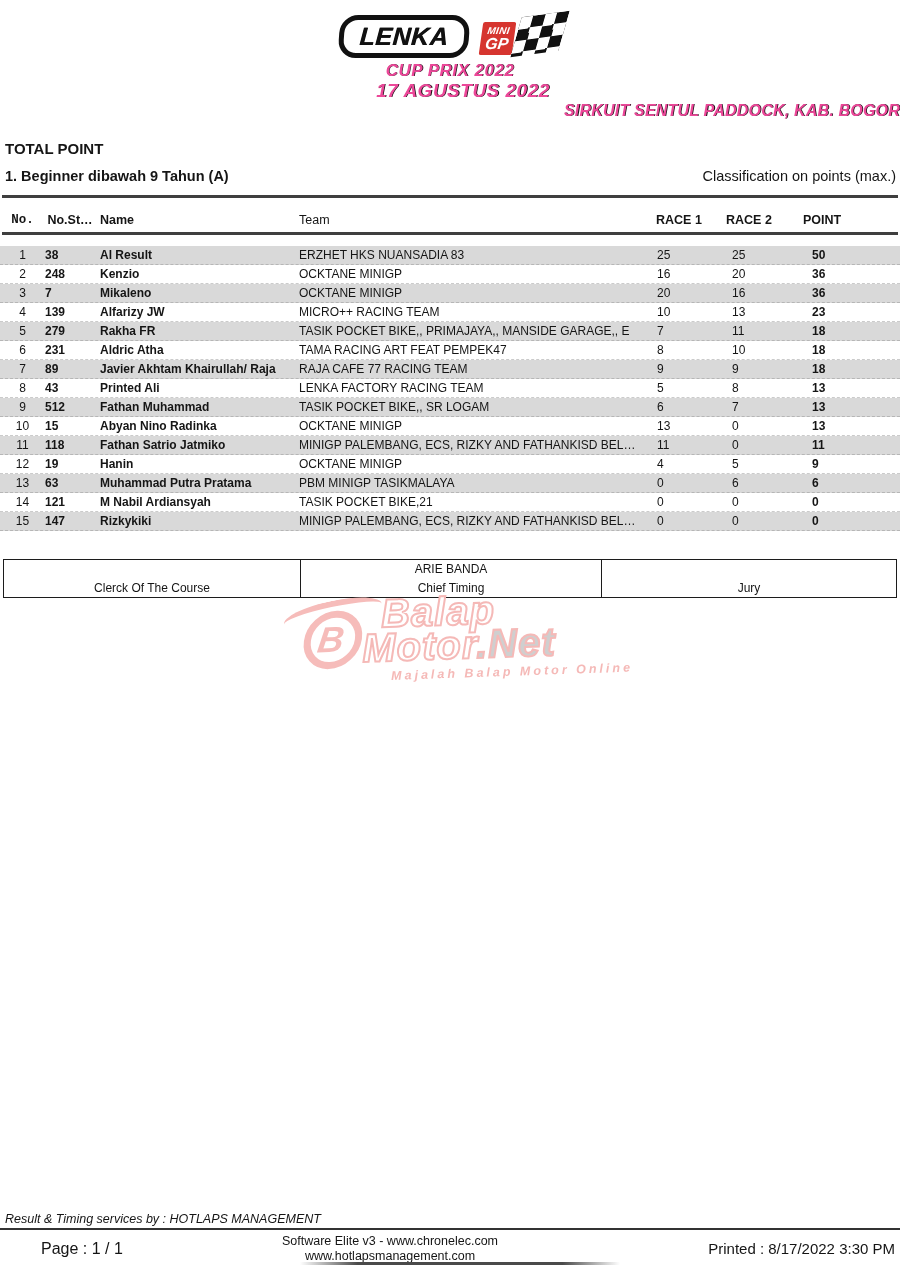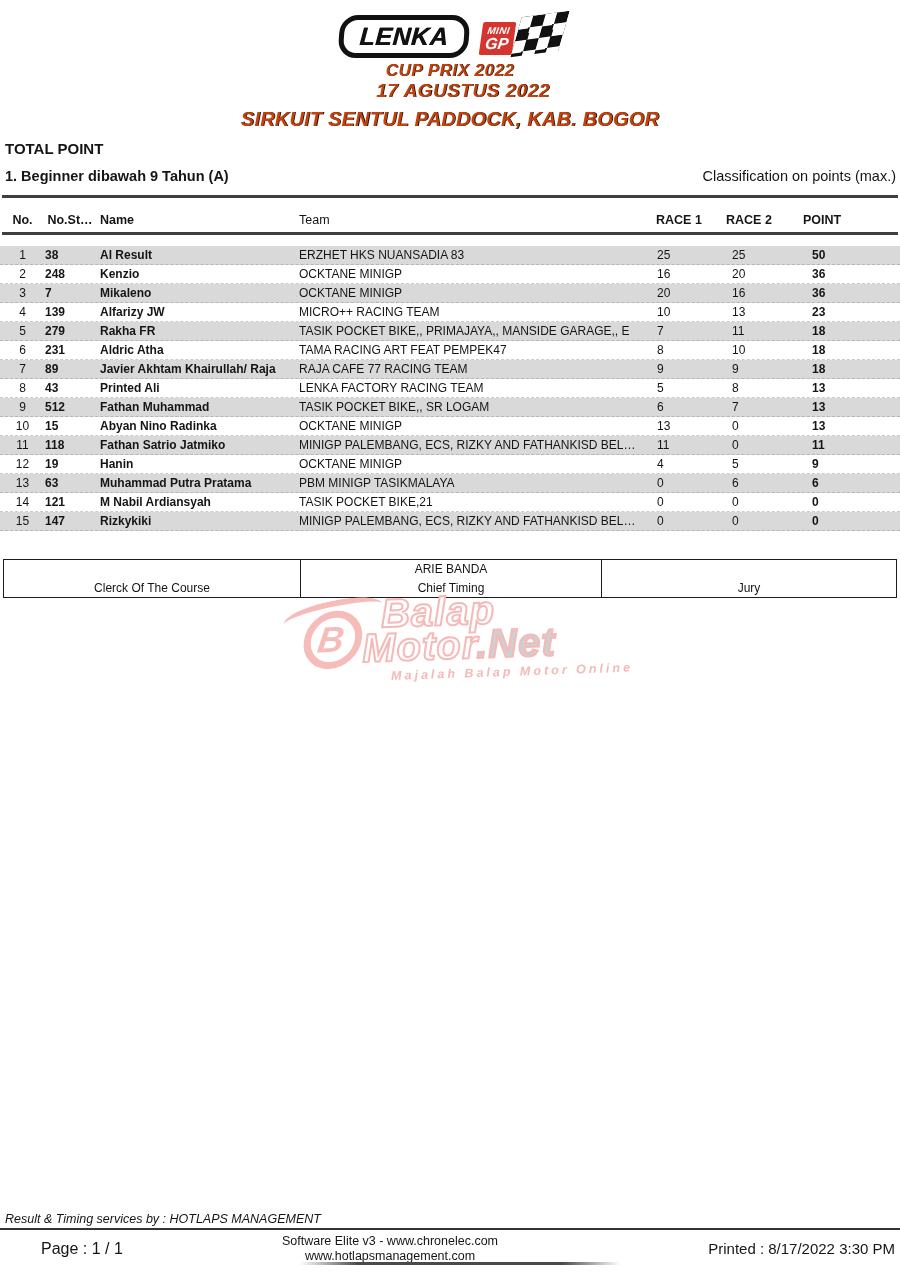--- a/index.html
+++ b/index.html
@@ -23,44 +23,44 @@
     display:flex; flex-direction:column; align-items:center; justify-content:center;
   }
   .minigp-box .mini { color:#fff; font-style:italic; font-weight:bold; font-size:10px; line-height:10px; letter-spacing:.3px; }
   .minigp-box .gp   { color:#fff; font-style:italic; font-weight:bold; font-size:16px; line-height:16px; }
   .flag {
     position:absolute; left:186px; top:6px; width:48px; height:40px;
     background:conic-gradient(#111 90deg, #fff 90deg 180deg, #111 180deg 270deg, #fff 270deg) 0 0 / 24px 24px repeat;
     transform:skew(-16deg, -8deg);
   }
   
-  .evt-title { position:absolute; left:0; width:900px; text-align:center; font-weight:bold; font-style:italic; color:#c2410c; }
+  .evt-title { position:absolute; left:0; width:900px; text-align:center; font-weight:bold; font-style:italic; color:#ec4899; }
   .t1 { top:61px;  font-size:17px; letter-spacing:.5px; text-shadow:.7px 0 #0d0d0d; }
   .t2 { top:80px;  font-size:19px; letter-spacing:.5px; text-shadow:.8px 0 #0d0d0d;padding-left:26px; }
-  .t3 { top:108px; font-size:20px; letter-spacing:.2px; text-shadow:.8px 0 #0d0d0d; }
+  .t3 { top:102px; font-size:16px; letter-spacing:.2px; text-shadow:.8px 0 #0d0d0d;text-align:right; }
   
   .total-point { position:absolute; left:5px; top:140px; font-size:15px; font-weight:bold; }
   .class-title { position:absolute; left:5px; top:168px; font-size:14.5px; font-weight:bold; }
   .class-note  { position:absolute; right:4px; top:168px; font-size:14.5px; }
   .rule { position:absolute; left:2px; right:2px; height:2.5px; background:#3f3f3f; }
   .rule1 { top:195px; }
   .rule2 { top:232px; }
   
   .tgrid { display:grid; grid-template-columns:45px 50px 202px 353px 73px 72px 105px; }
   .thead { position:absolute; left:0; top:210px; width:900px; height:21px; line-height:21px; font-size:12.5px; }
   .thead .h { font-weight:bold; }
   .thead .h-team { font-weight:normal; }
   .c-no    { text-align:center; }
   .c-no_st { font-weight:bold; }
   .c-name  { padding-left:5px; font-weight:bold; white-space:nowrap; overflow:hidden; }
   .c-team  { padding-left:2px; white-space:nowrap; overflow:hidden; }
   .c-race1 { padding-left:7px; }
   .c-race2 { padding-left:9px; }
   .c-point { padding-left:17px; font-weight:bold; }
-  .thead .h-no    { text-align:center; }
+  .thead .h-no    { text-align:center;font-family:Liberation Mono, monospace; }
   .thead .h-no_st { text-align:center; }
   .thead .h-name  { padding-left:5px; }
   .thead .h-team  { padding-left:2px; }
   .thead .h-race1 { padding-left:6px; }
   .thead .h-race2 { padding-left:3px; }
   .thead .h-point { padding-left:8px; }
   .tbody { position:absolute; left:0; top:246px; width:900px; }
   .trow { height:19px; line-height:19px; font-size:12px; border-bottom:1px dashed rgba(140,140,140,.45); }
   .trow.stripe { background:#d9d9d9; }
   

